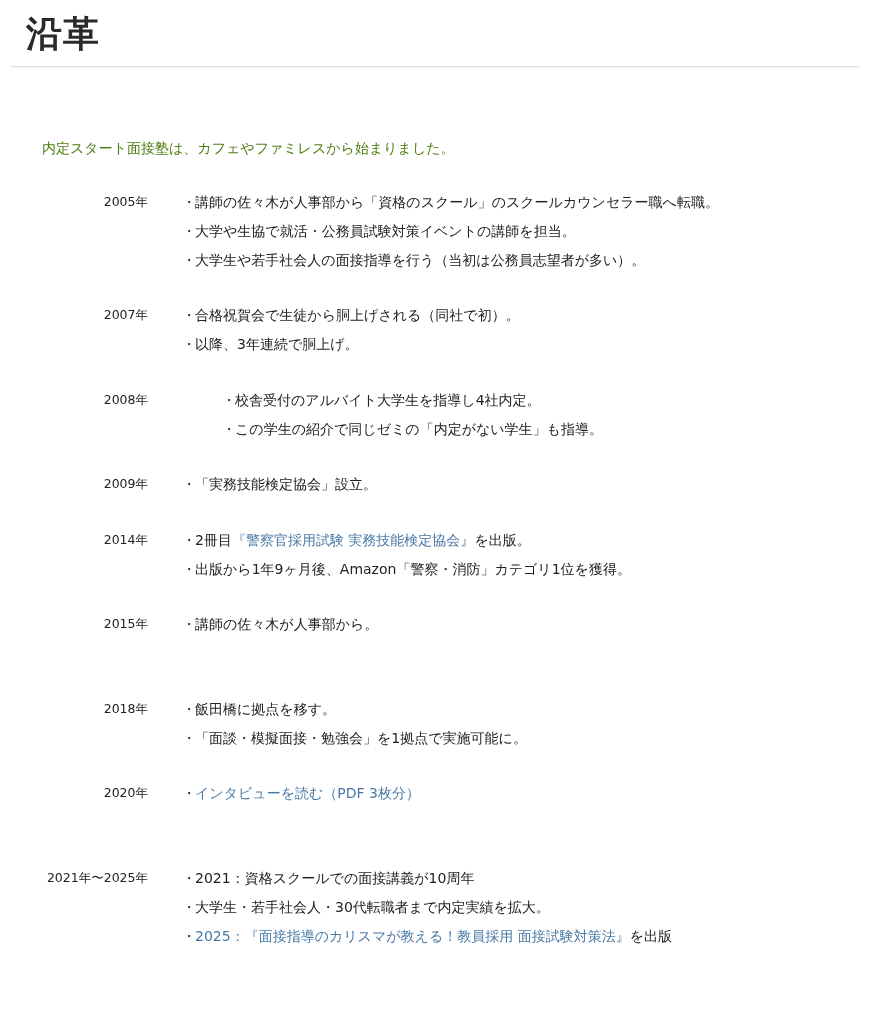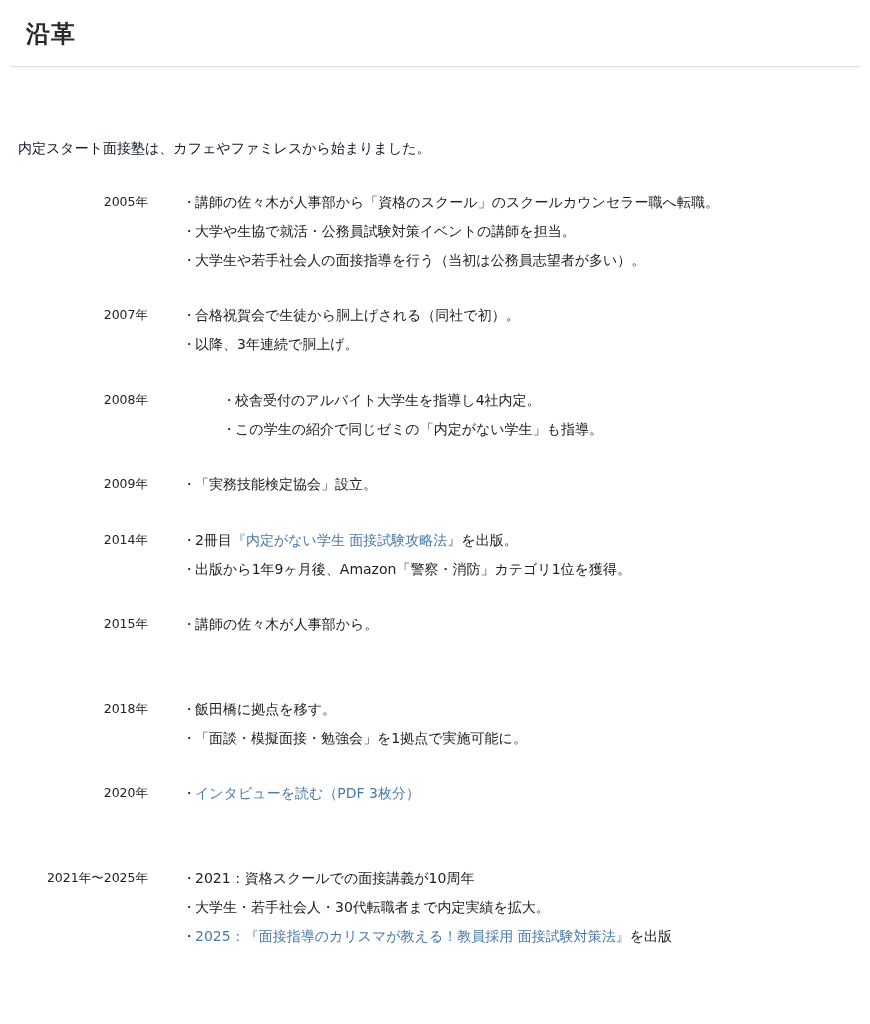--- a/index.html
+++ b/index.html
@@ -3,30 +3,30 @@
 <meta charset="utf-8">
 <style>
   html, body { margin: 0; padding: 0; background: #ffffff; }
   body {
     width: 870px; height: 1024px; position: relative; overflow: hidden;
     font-family: "DejaVu Sans", "Liberation Sans", sans-serif;
     color: #222222;
   }
   .title {
     position: absolute; left: 26px; top: 12px;
-    font-size: 24px; font-weight: bold; color: #2a2a2a; letter-spacing: 1px;
+    font-size: 36px; font-weight: bold; color: #2a2a2a; letter-spacing: 1px;
     margin: 0; line-height: 44px;
   }
   .divider {
     position: absolute; left: 10px; top: 66px; width: 850px; height: 1px;
     background: #e2e2e2; box-shadow: 0 1px 1px rgba(0,0,0,0.04);
   }
   .intro {
-    position: absolute; left: 18px; top: 137px;
-    font-size: 14px; line-height: 22px; color: #0f172a;
+    position: absolute; left: 42px; top: 137px;
+    font-size: 14px; line-height: 22px; color: #4d7c0f;
   }
   .timeline { position: absolute; left: 0; top: 0; width: 870px; }
   .entry { position: absolute; left: 0; width: 870px; }
   .year {
     position: absolute; right: 722px; top: 0;
     font-size: 12.5px; font-weight: normal; color: #222; white-space: nowrap;
     line-height: 18px;
   }
   .items { position: absolute; left: 182px; top: 0; margin: 0; padding: 0; list-style: none; }
   .items li {
@@ -73,21 +73,21 @@
   <div class="entry" style="top:475px;">
     <span class="year">2009年</span>
     <ul class="items" style="top:-5px;">
       <li><span class="bullet">・</span><span>「実務技能検定協会」設立。</span></li>
     </ul>
   </div>
 
   <div class="entry" style="top:531px;">
     <span class="year">2014年</span>
     <ul class="items" style="top:-5px;">
-      <li><span class="bullet">・</span><span>2冊目</span><a class="link" href="#">『内定がない学生 面接試験攻略法』</a><span>を出版。</span></li>
+      <li><span class="bullet">・</span><span>2冊目</span><a class="link" href="#">『警察官採用試験 実務技能検定協会』</a><span>を出版。</span></li>
       <li><span class="bullet">・</span><span>出版から1年9ヶ月後、Amazon「警察・消防」カテゴリ1位を獲得。</span></li>
     </ul>
   </div>
 
   <div class="entry" style="top:615px;">
     <span class="year">2015年</span>
     <ul class="items" style="top:-5px;">
       <li><span class="bullet">・</span><span>講師の佐々木が人事部から。</span></li>
     </ul>
   </div>

